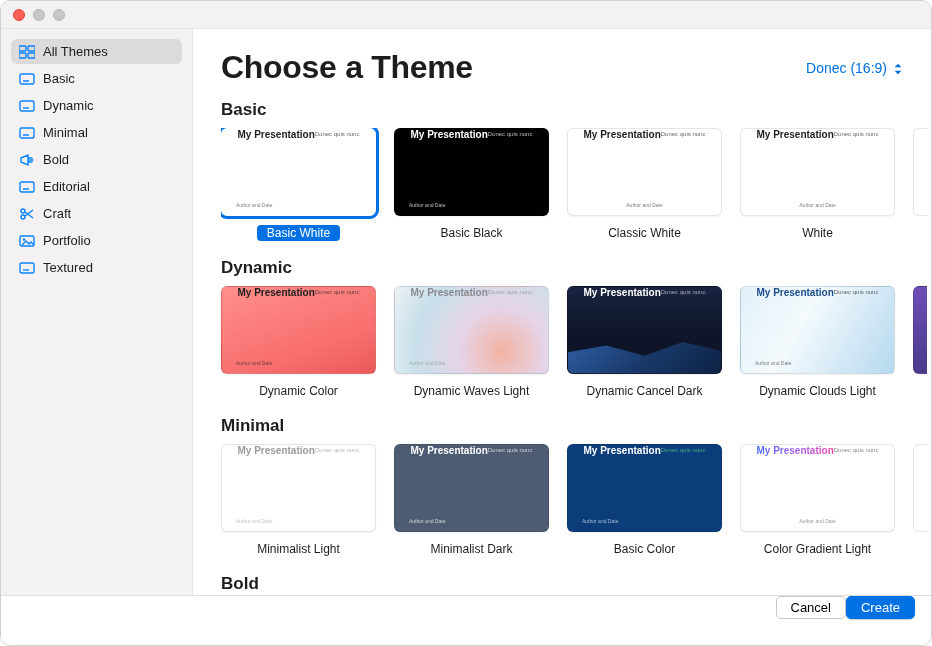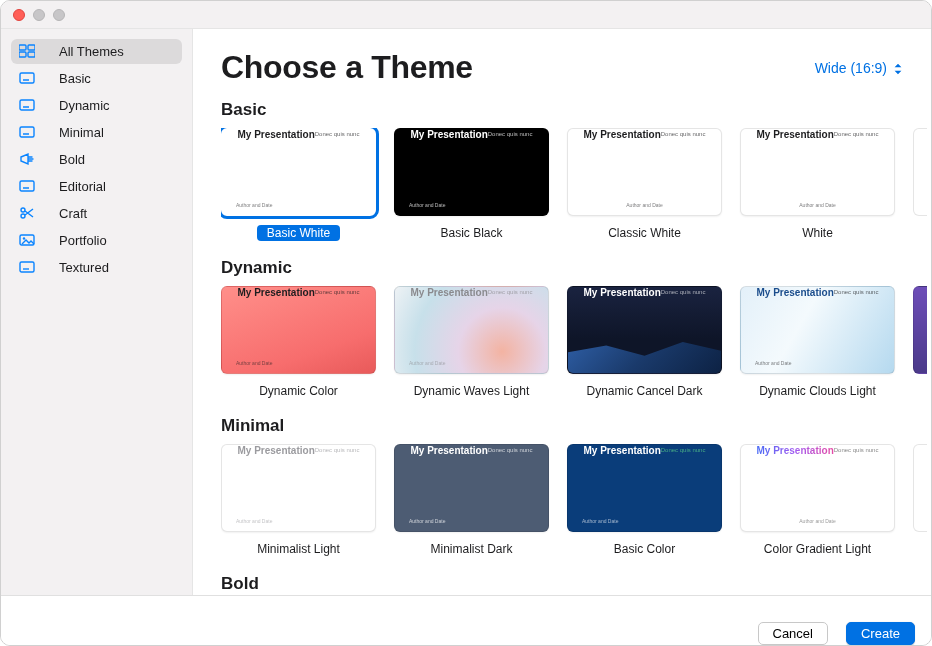--- a/index.html
+++ b/index.html
@@ -38,22 +38,22 @@
   
   .sidebar {
     width: 192px;
     flex-shrink: 0;
     background: #f3f1f2;
     border-right: 1px solid #e5e5e5;
     padding: 10px 10px;
   }
   .sidebar-item {
     display: flex;
-    align-items: flex-start;
-    gap: 24px;
+    align-items: center;
+    gap: 8px;
     padding: 5px 8px;
     border-radius: 6px;
     font-size: 13px;
     color: #1d1d1f;
     cursor: default;
     margin-bottom: 2px;
   }
   .sidebar-item.selected { background: #dcdadb; }
   .sb-icon {
     width: 16px; height: 14px;
@@ -153,22 +153,22 @@
   .bg-grad-l .t-sub,.bg-grad-l .t-auth{color:#555;}
   .bg-dyn-sliver{ background: linear-gradient(180deg,#6d4db8,#4b3a8a); }
 
   
   .footer {
     flex-shrink: 0;
     height: 50px;
     border-top: 1px solid #e0e0e0;
     display: flex;
     justify-content: flex-end;
-    align-items: flex-end;
-    gap: 18px;
+    align-items: flex-start;
+    gap: 0;
     padding: 0 16px;
     background: #fff;
   }
   .btn {
     font-size: 13px;
     padding: 3px 14px;
     border-radius: 5px;
     border: 1px solid #c8c8c8;
     background: #fff;
     cursor: default;
@@ -273,21 +273,21 @@
           </svg>
         </span>
         <span>Textured</span>
       </div>
     </nav>
 
   <div class="main">
     <div class="main-header">
       <h1 class="main-title">Choose a Theme</h1>
       <div class="aspect-picker">
-        <span>Wide (16:9)</span>
+        <span>Donec (16:9)</span>
         <span class="chev">
           <svg viewBox="0 0 10 14">
               <path d="M5 1 L9 5 L1 5 Z M5 13 L1 9 L9 9 Z" fill="#0071e3"></path>
             </svg>
         </span>
       </div>
     </div>
 
     <div class="scroller" id="sections">
         <div class="section">

